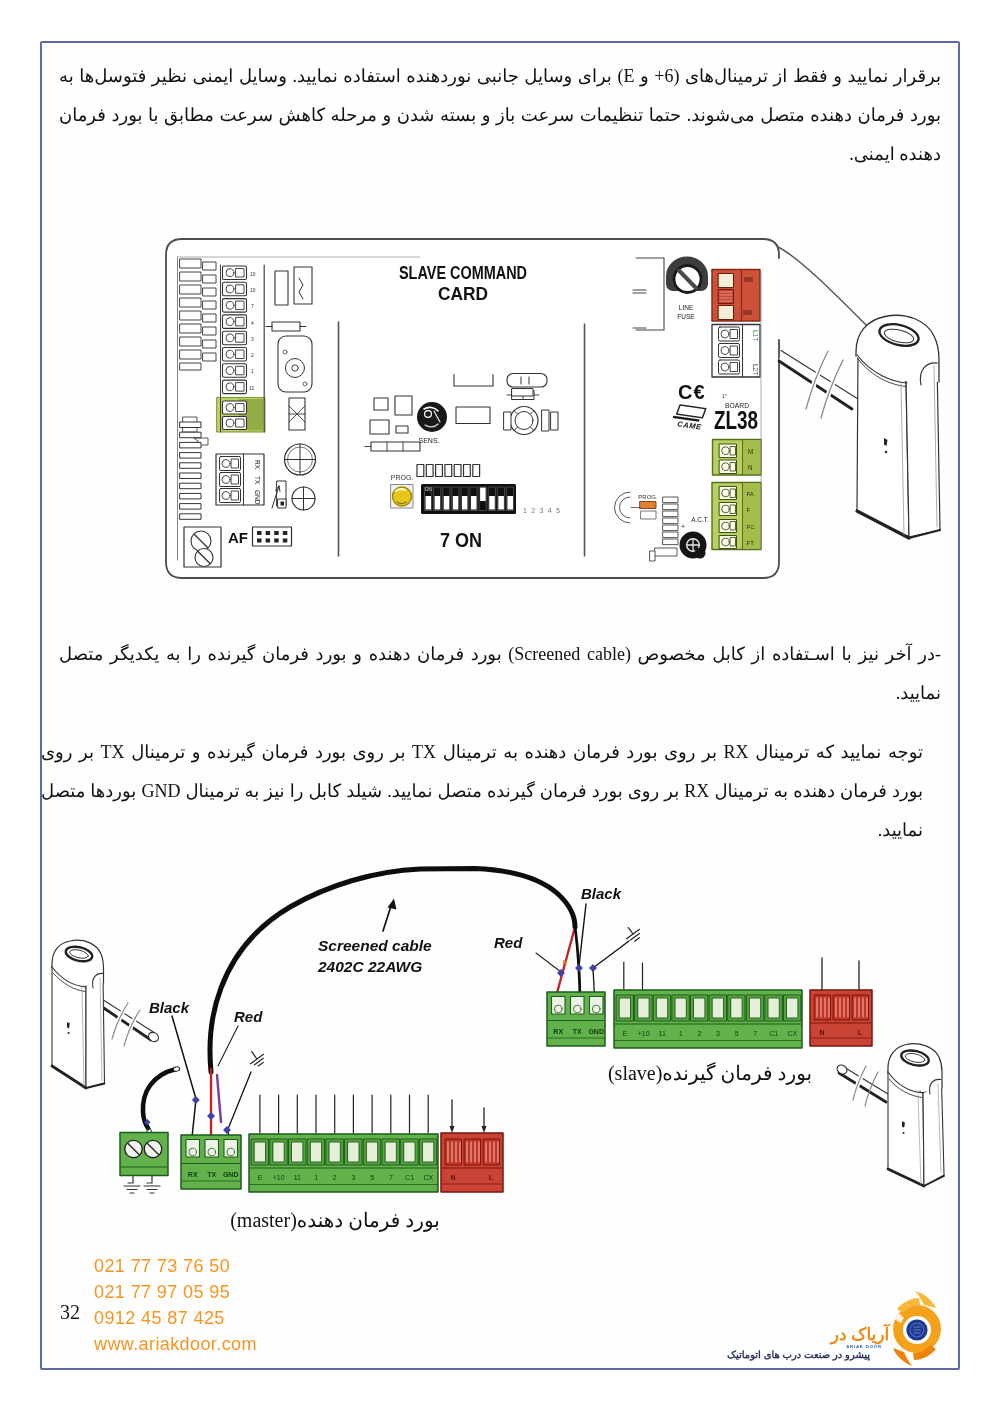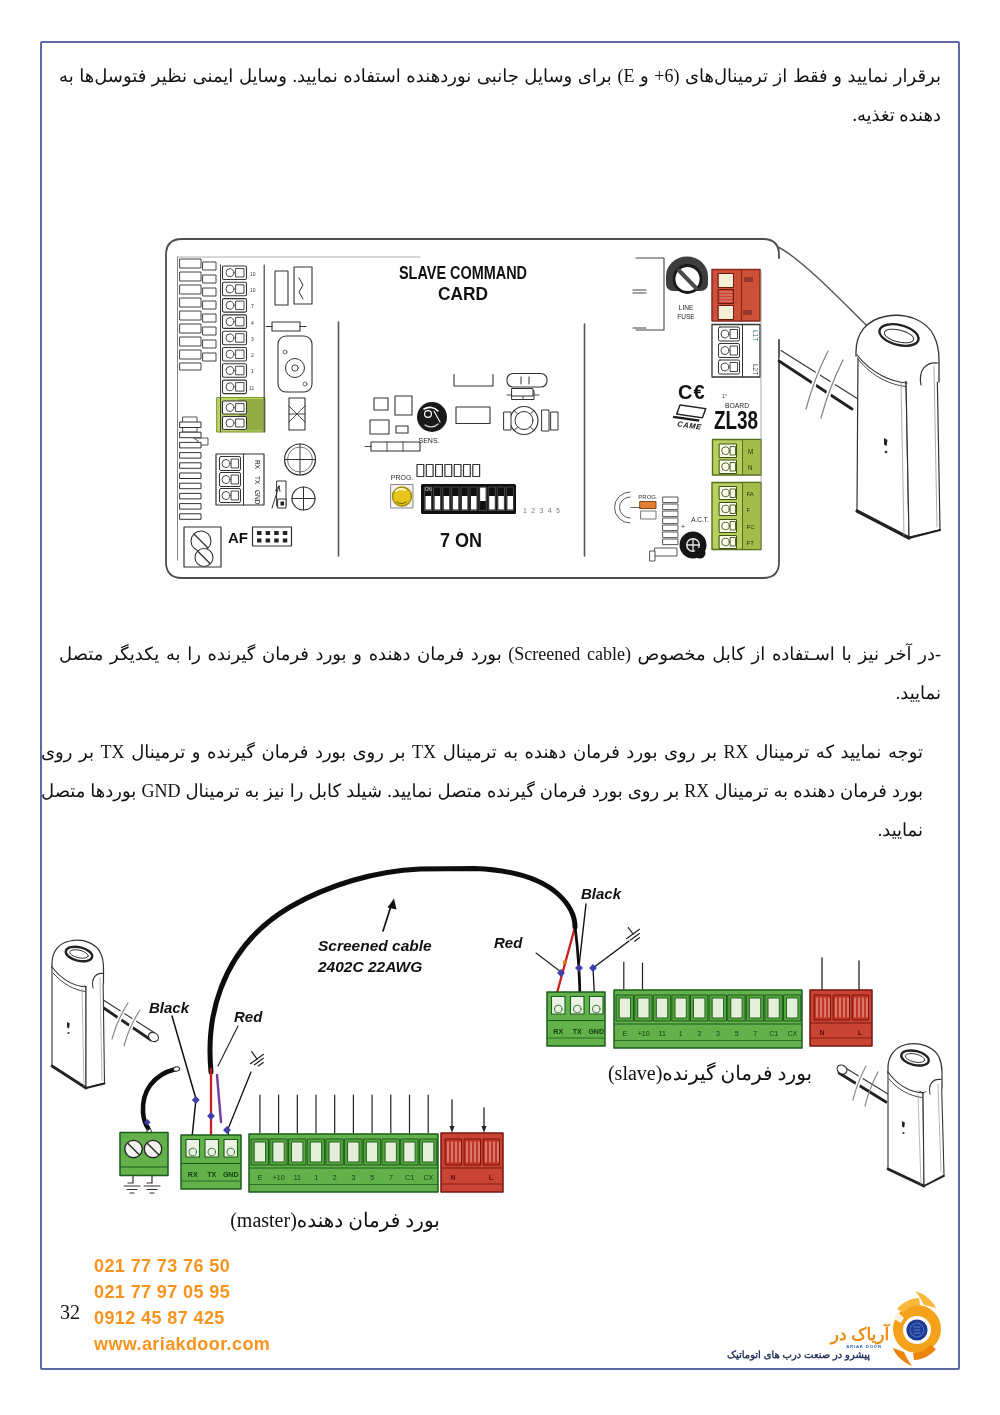--- a/index.html
+++ b/index.html
@@ -6,32 +6,33 @@
   body{width:1000px;height:1415px;position:relative;background:#ffffff;
        font-family:"Liberation Serif", serif;}
   .pborder{position:absolute;left:40px;top:41px;width:920px;height:1329px;
        border:2.5px solid #5d6aa4;background:#fefefe;box-sizing:border-box;border-radius:2px;}
   .ptxt{position:absolute;direction:rtl;color:#111;font-size:18px;}
   .jline{text-align:justify;text-align-last:justify;height:39px;line-height:39px;white-space:nowrap;}
   .rline{text-align:right;height:39px;line-height:39px;}
   svg{position:absolute;left:0;top:0;}
   .lbl{position:absolute;direction:rtl;color:#111;font-size:20px;text-align:center;white-space:nowrap;}
   .contact{position:absolute;left:94px;top:1253px;color:#f7941e;
-       font-family:"Liberation Sans",sans-serif;font-weight:bold;font-size:18px;letter-spacing:0.4px;line-height:26px;white-space:nowrap;}
+       font-family:"Liberation Sans",sans-serif;font-weight:normal;font-size:18px;letter-spacing:0.4px;line-height:26px;white-space:nowrap;}
   .pagenum{position:absolute;left:60px;top:1301px;font-size:20px;color:#111;}
   .tagline{position:absolute;left:727px;top:1349px;width:168px;white-space:nowrap;text-align:left;direction:rtl;
        color:#29335c;font-size:10px;font-family:"Liberation Sans",sans-serif;font-weight:bold;}
 </style>
 </head>
 <body>
 <div class="pborder"></div>
 
 <div class="ptxt" style="left:59px;top:57px;width:882px;">
   <div class="jline">برقرار نمایید و فقط از ترمینال‌های (6+ و E) برای وسایل جانبی نوردهنده استفاده نمایید. وسایل ایمنی نظیر فتوسل‌ها به</div>
-  <div class="rline">دهنده تغذیه.</div>
+  <div class="jline">بورد فرمان دهنده متصل می‌شوند. حتما تنظیمات سرعت باز و بسته شدن و مرحله کاهش سرعت مطابق با بورد فرمان</div>
+  <div class="rline">دهنده ایمنی.</div>
 </div>
 
 <div class="ptxt" style="left:59px;top:635px;width:882px;">
   <div class="jline">-در آخر نیز با اسـتفاده از کابل مخصوص (Screened cable) بورد فرمان دهنده و بورد فرمان گیرنده را به یکدیگر متصل</div>
   <div class="rline">نمایید.</div>
 </div>
 
 <div class="ptxt" style="left:41px;top:733px;width:882px;">
   <div class="jline">توجه نمایید که ترمینال RX بر روی بورد فرمان دهنده به ترمینال TX بر روی بورد فرمان گیرنده و ترمینال TX بر روی</div>
   <div class="jline">بورد فرمان دهنده به ترمینال RX بر روی بورد فرمان گیرنده متصل نمایید. شیلد کابل را نیز به ترمینال GND بوردها متصل</div>

